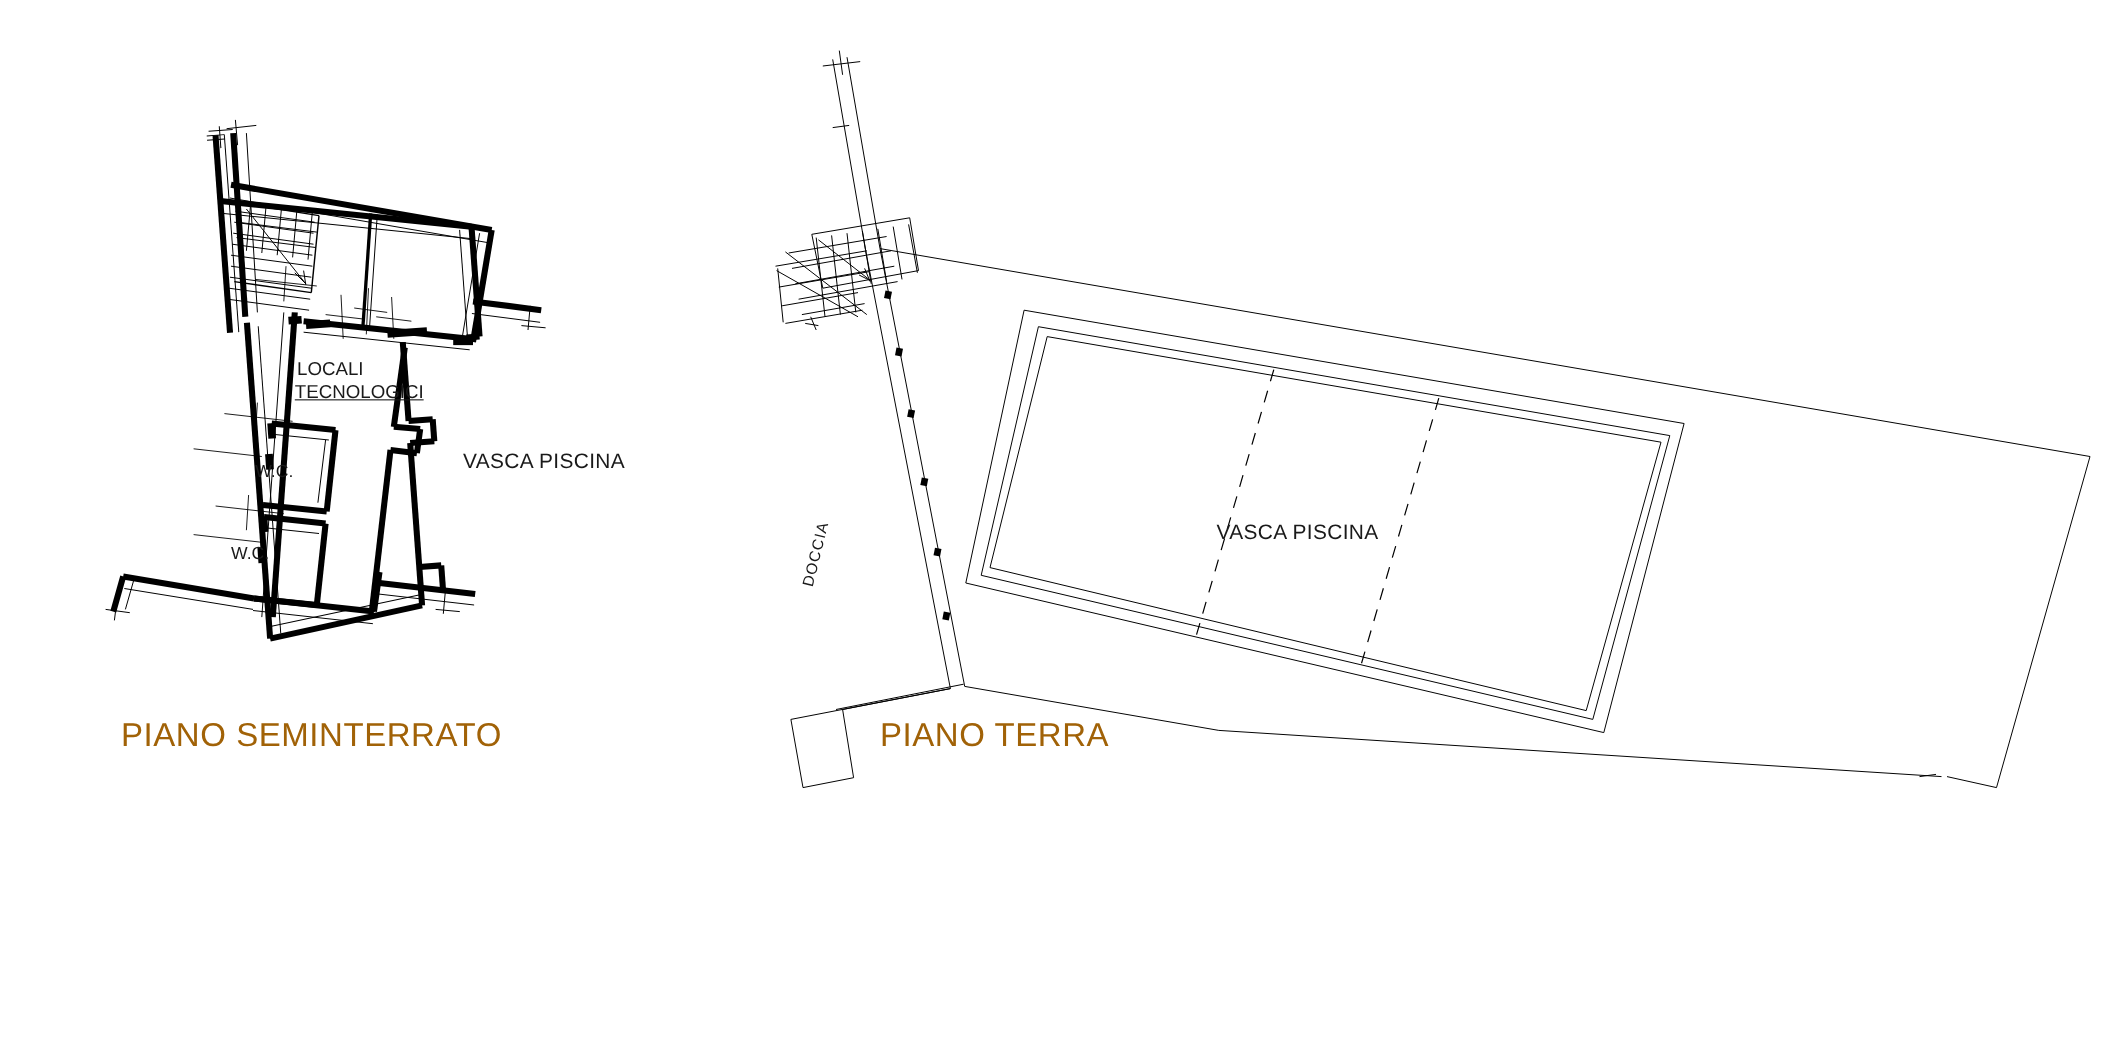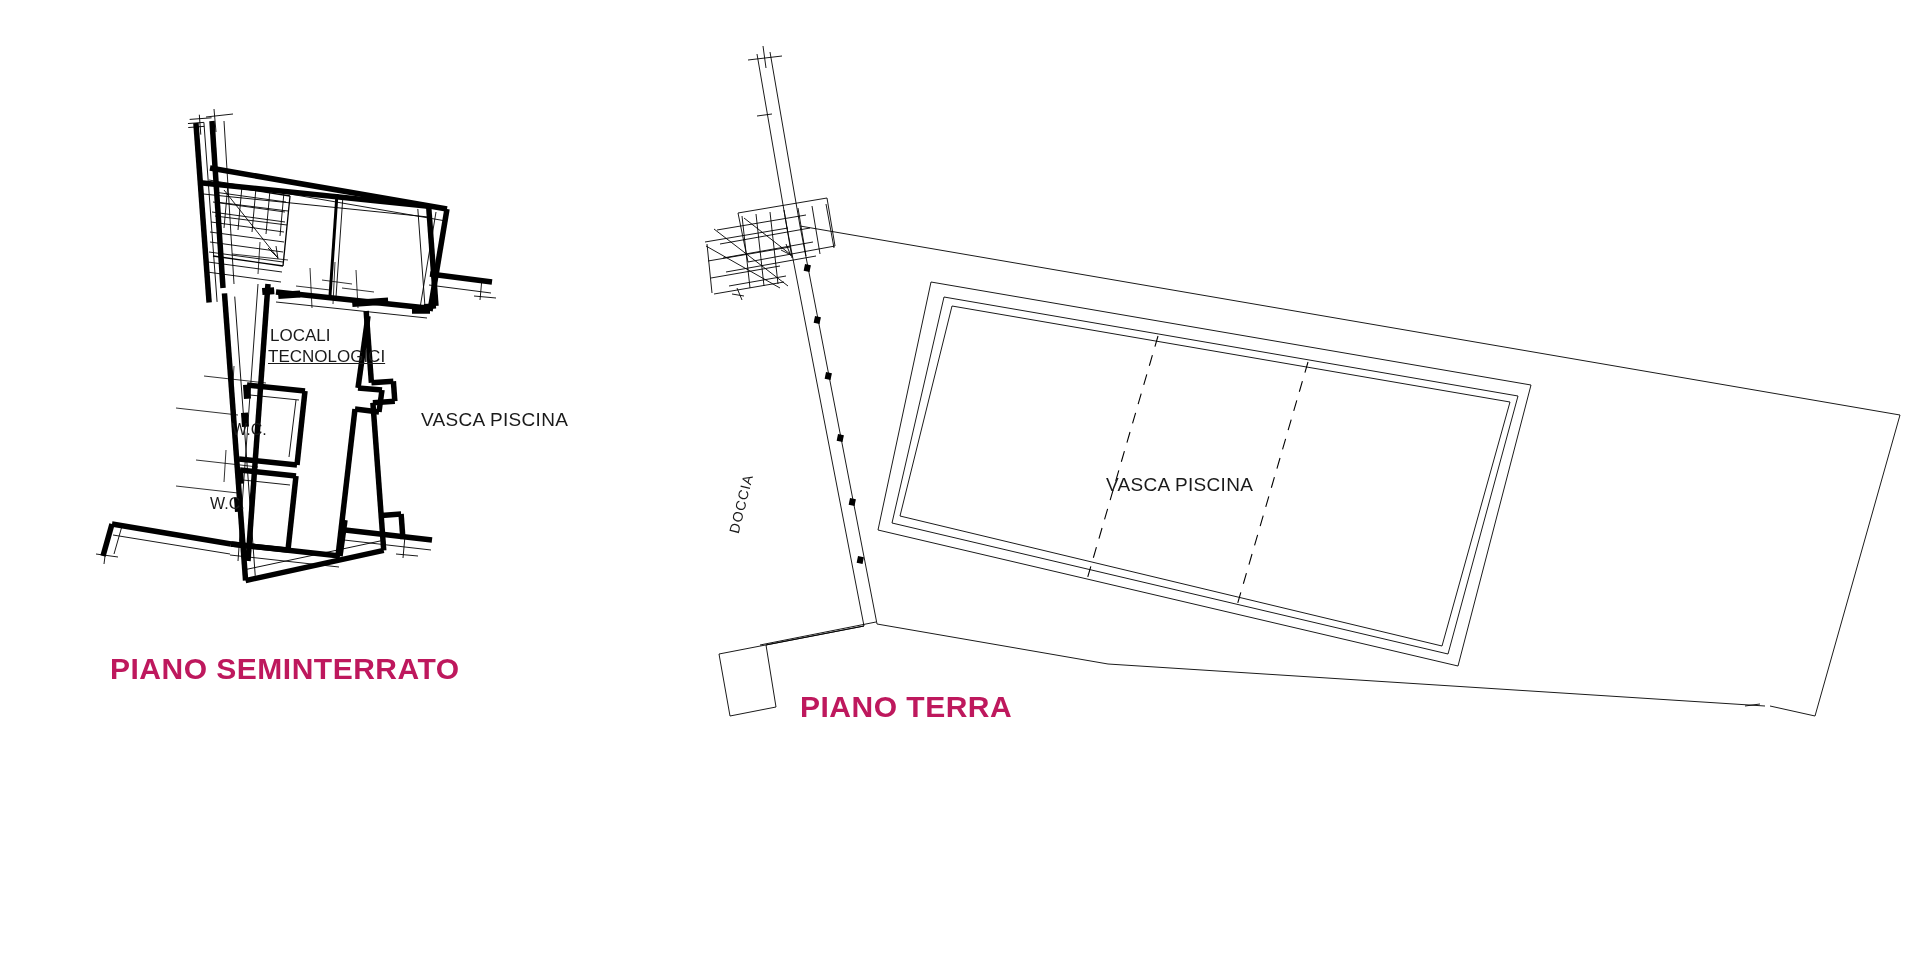--- a/index.html
+++ b/index.html
@@ -9,28 +9,28 @@
     font-family:"Liberation Sans", sans-serif;
     color:#111;
     position:relative;
   }
   #sheet{position:absolute;left:0;top:16px;width:1920px;height:952px;background:#fff;}
   svg.plan{position:absolute;left:0;top:0;width:1920px;height:960px;}
 
   .titleLabel{
     position:absolute;
     font-family:"Liberation Sans", sans-serif;
-    font-weight:700;
+    font-weight:400;
     letter-spacing:0.5px;
-    color:#be185d;
+    color:#a16207;
     white-space:nowrap;
     -webkit-font-smoothing:antialiased;
   }
   #title-seminterrato{ left:110px; top:636px; font-size:30px; }
-  #title-terra{ left:800px; top:636px; font-size:30px;margin-top:38px; }
+  #title-terra{ left:800px; top:636px; font-size:30px; }
 
   .roomLabel{
     position:absolute;
     font-family:"Liberation Sans", sans-serif;
     color:#1a1a1a;
     white-space:nowrap;
   }
   #label-locali-1{ left:270px; top:310px; font-size:17px; }
   #label-locali-2{ left:268px; top:331px; font-size:17px;text-decoration:underline; }
   #label-wc-1{ left:232px; top:405px; font-size:16px; }

